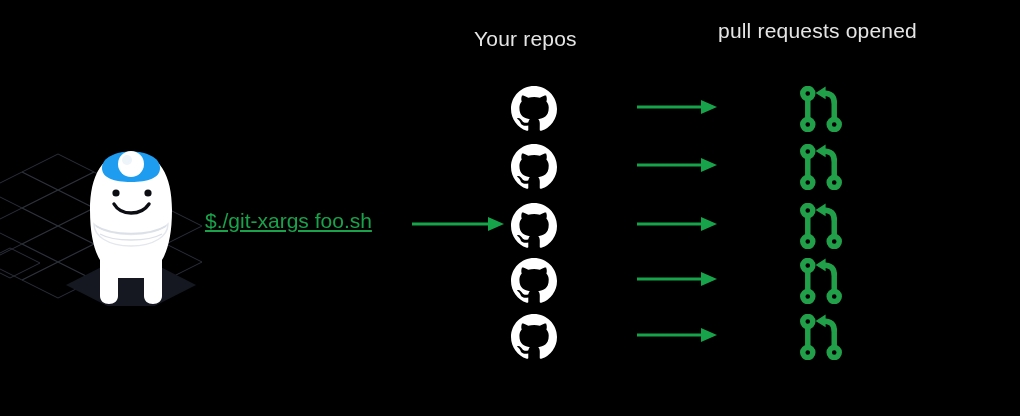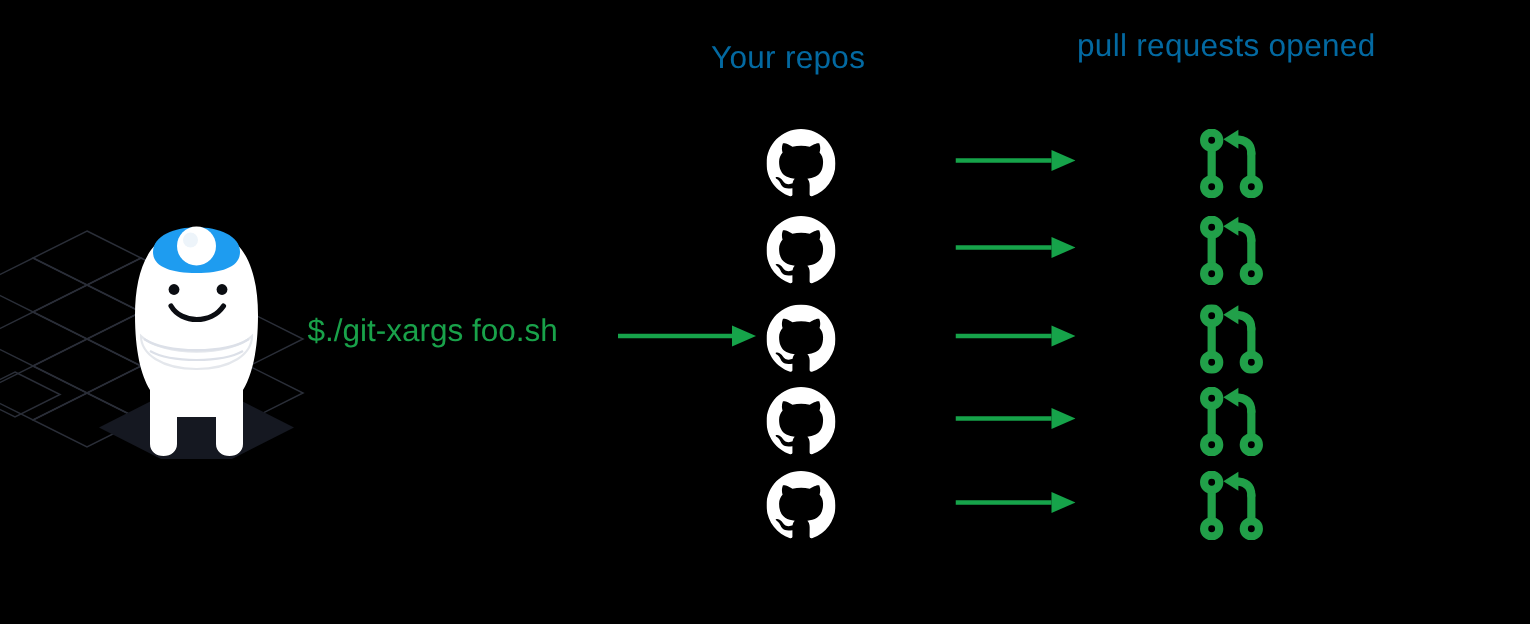--- a/index.html
+++ b/index.html
@@ -19,21 +19,21 @@
   #stage {
     position: absolute;
     inset: 0;
     width: 1020px;
     height: 416px;
   }
 
   
   .col-header {
     position: absolute;
-    color: #0369a1;
+    color: #e5e5e5;
     font-size: 21px;
     font-family: "Liberation Sans", sans-serif;
     letter-spacing: 0.2px;
     white-space: nowrap;
     line-height: 1;
   }
   #hdr-repos  { left: 474px; top: 28px; }
   #hdr-prs    { left: 718px; top: 20px; }
 
   
@@ -62,20 +62,21 @@
   
   #command-text {
     position: absolute;
     left: 205px;
     top: 210px;
     color: #19A24A;
     font-size: 21px;
     font-family: "Liberation Sans", sans-serif;
     white-space: nowrap;
     line-height: 1;
+    text-decoration: underline;
   }
 
   
   .arrow {
     position: absolute;
     height: 16px;
   }
   #arrow-main { left: 412px; top: 216px; width: 92px; }
 
   .row-arrow { left: 637px; width: 80px; }

